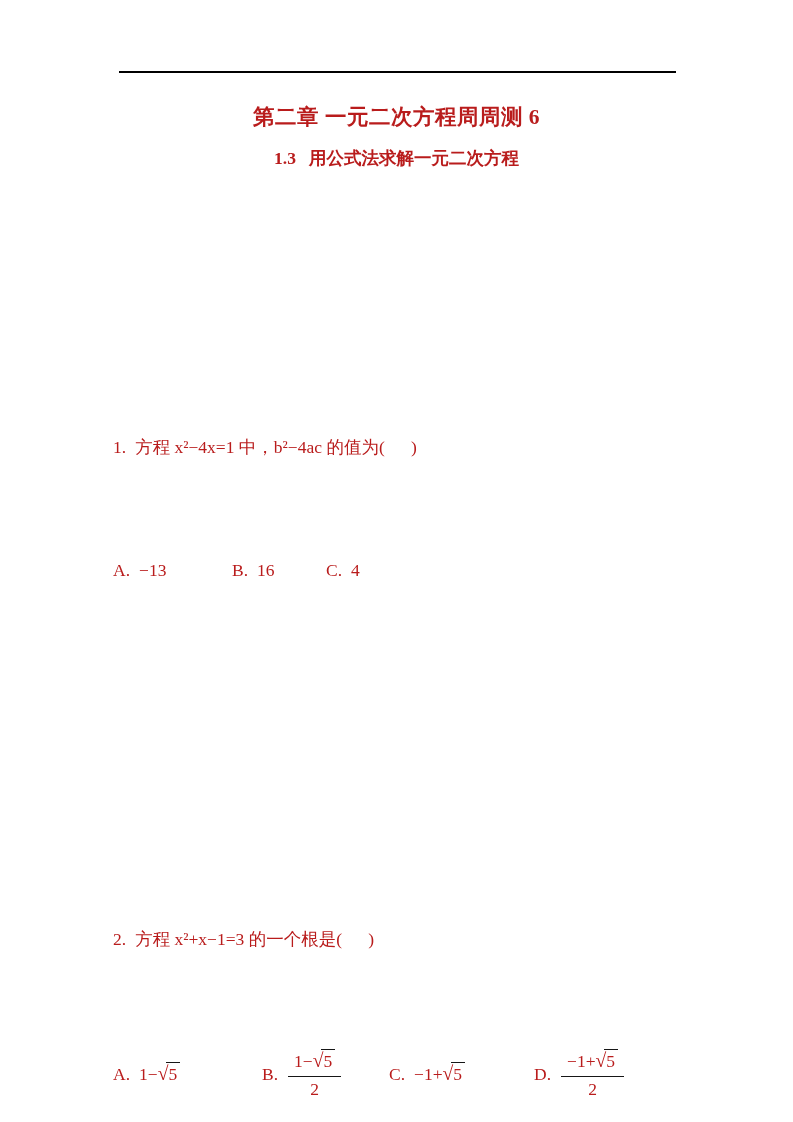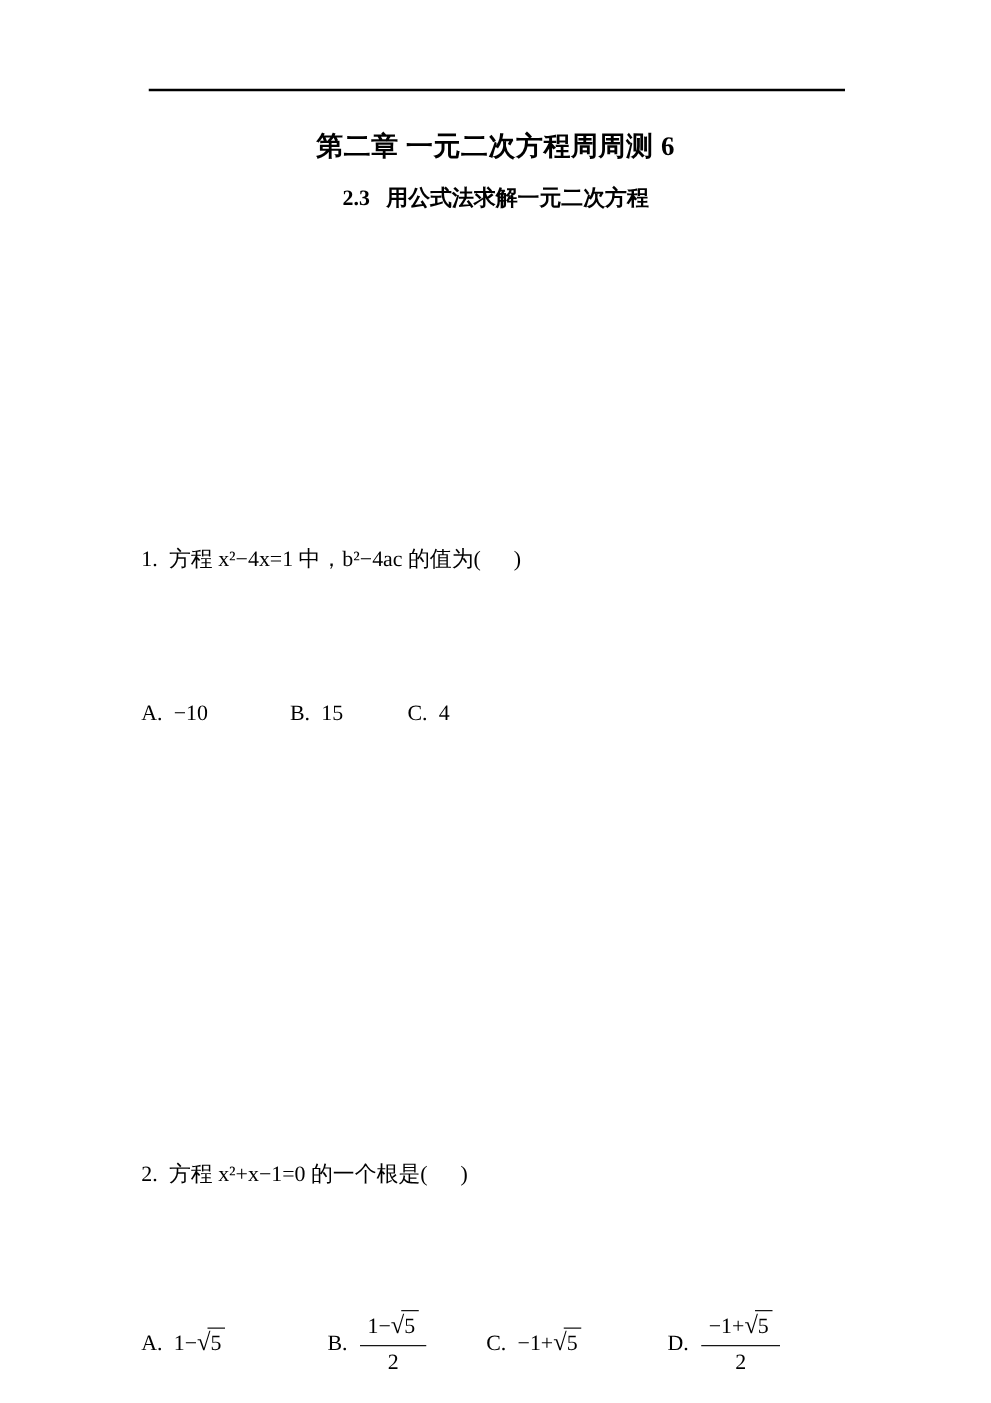--- a/index.html
+++ b/index.html
@@ -1,20 +1,20 @@
 <!DOCTYPE html>
 <html><head>
 <meta charset="utf-8">
 <style>
   html,body{margin:0;padding:0;background:#ffffff;}
   .sheet{
     position:relative;
     width:793px;height:1122px;
     background:#ffffff;
-    color:#000000;
+    color:#b91c1c;
     font-family:"Liberation Serif","DejaVu Serif",serif;
     overflow:hidden;
   }
   .top-rule{
     position:absolute;left:119px;top:71px;width:557px;height:0;
     border-top:2.2px solid #000;
   }
   .doc-title{
     position:absolute;top:102px;left:0;width:100%;
     text-align:center;font-size:21.5px;font-weight:bold;
@@ -49,37 +49,37 @@
   .q2row .opt{display:inline-flex;align-items:center;}
 </style>
 </head>
 <body>
 
 <div class="sheet">
 
   <div class="top-rule"></div>
 
   <div class="doc-title">第二章 一元二次方程周周测 6</div>
-  <div class="doc-subtitle">2.3   用公式法求解一元二次方程</div>
+  <div class="doc-subtitle">1.3   用公式法求解一元二次方程</div>
 
   <div class="content">
 
     
     <section>
       <p class="line"><span class="qnum">1.</span><span>方程 x²−4x=1 中，b²−4ac 的值为(      )</span></p>
       <div class="opts cols-q1">
-        <span class="opt"><span class="olabel">A.</span><span>−10</span></span>
-        <span class="opt"><span class="olabel">B.</span><span>15</span></span>
+        <span class="opt"><span class="olabel">A.</span><span>−13</span></span>
+        <span class="opt"><span class="olabel">B.</span><span>16</span></span>
         <span class="opt"><span class="olabel">C.</span><span>4</span></span>
       </div>
     </section>
 
     
     <section>
-      <p class="line"><span class="qnum">2.</span><span>方程 x²+x−1=0 的一个根是(      )</span></p>
+      <p class="line"><span class="qnum">2.</span><span>方程 x²+x−1=3 的一个根是(      )</span></p>
       <div class="opts cols-q2 q2row">
         <span class="opt">
             <span class="olabel">A.</span>
             <span>1−</span>
             <span class="sqrt"><span class="rad-sign">√</span><span class="radicand">5</span></span>
           </span>
         <span class="opt">
             <span class="olabel">B.</span>
             <span class="frac">
               <span class="num">

